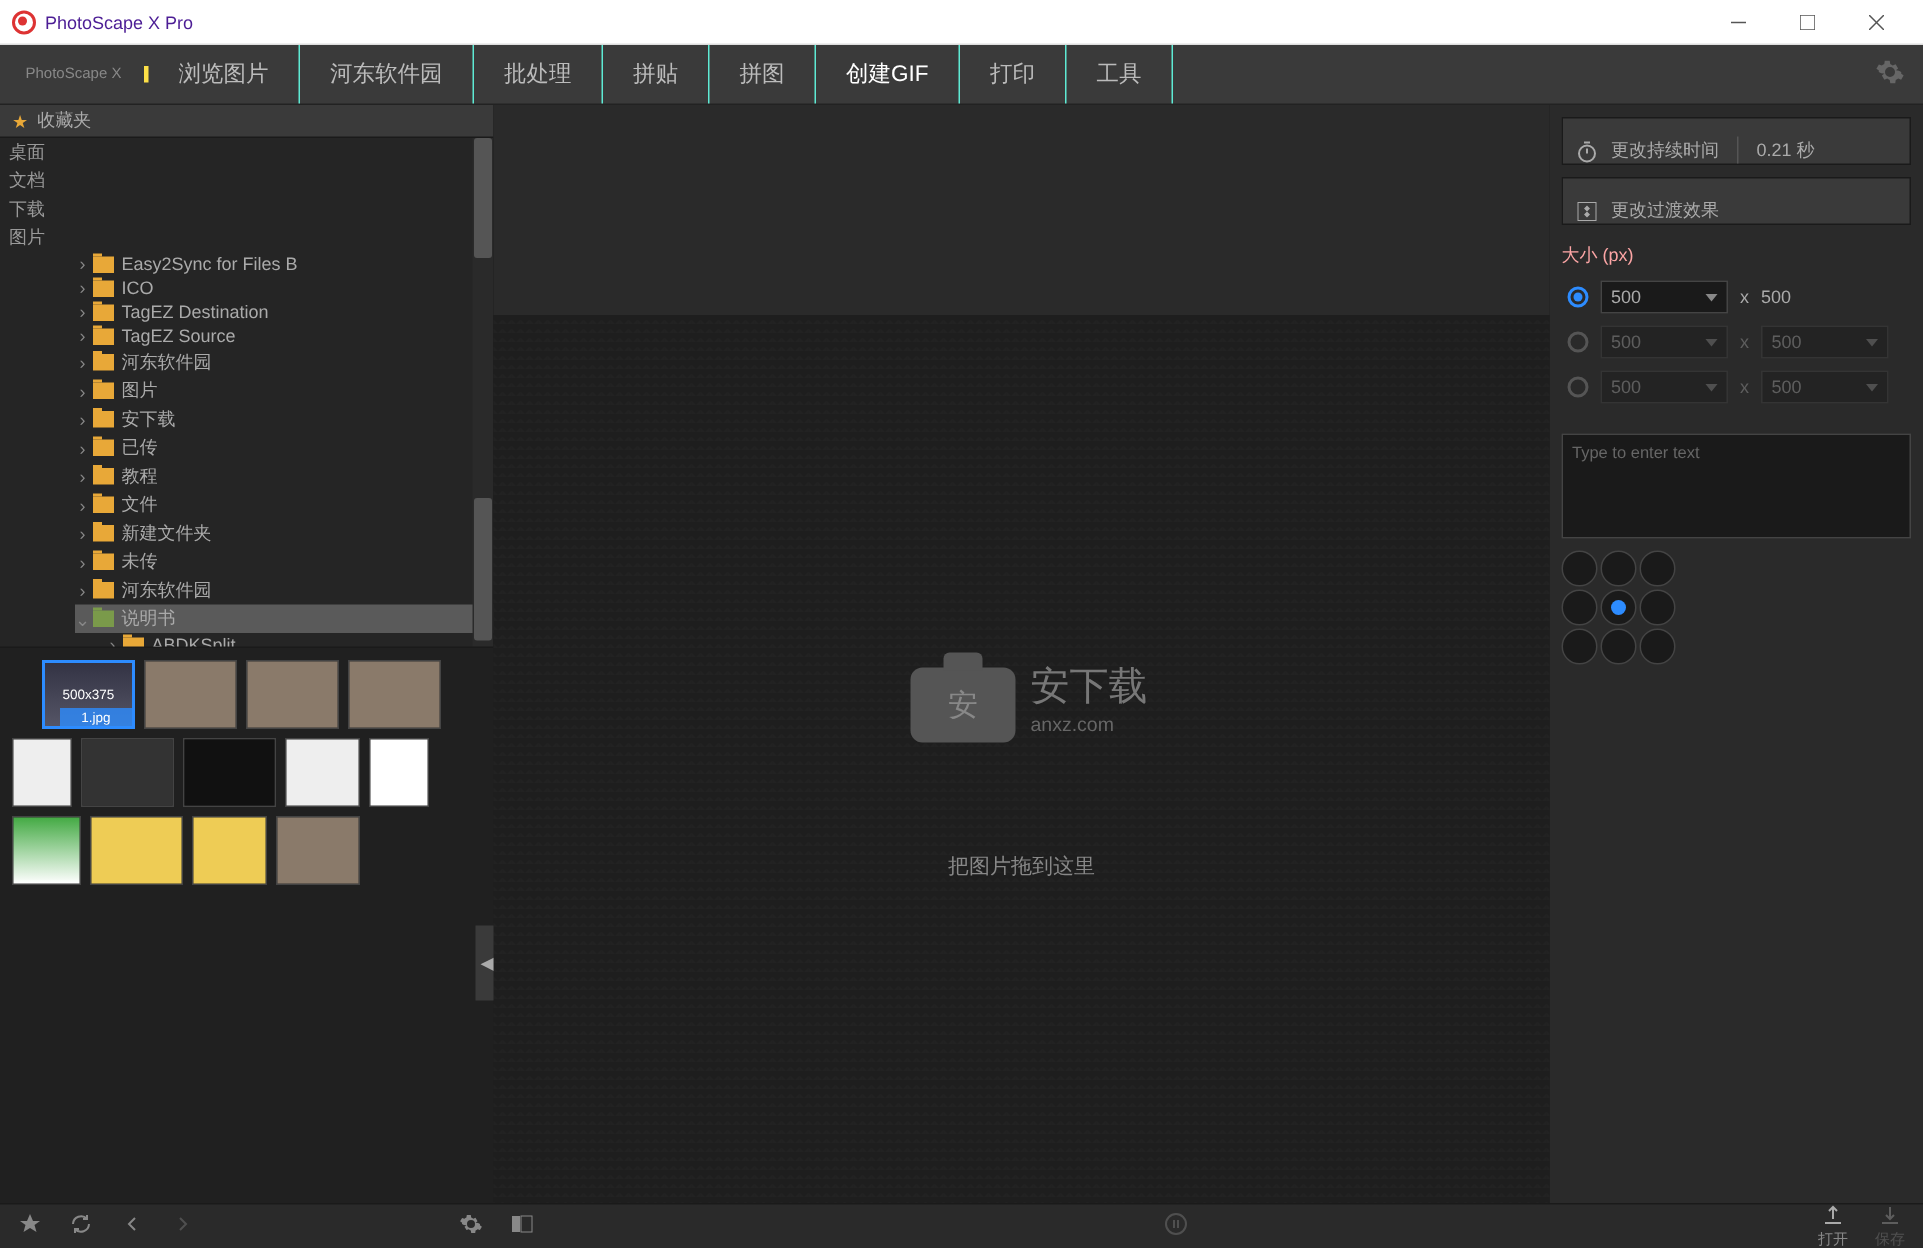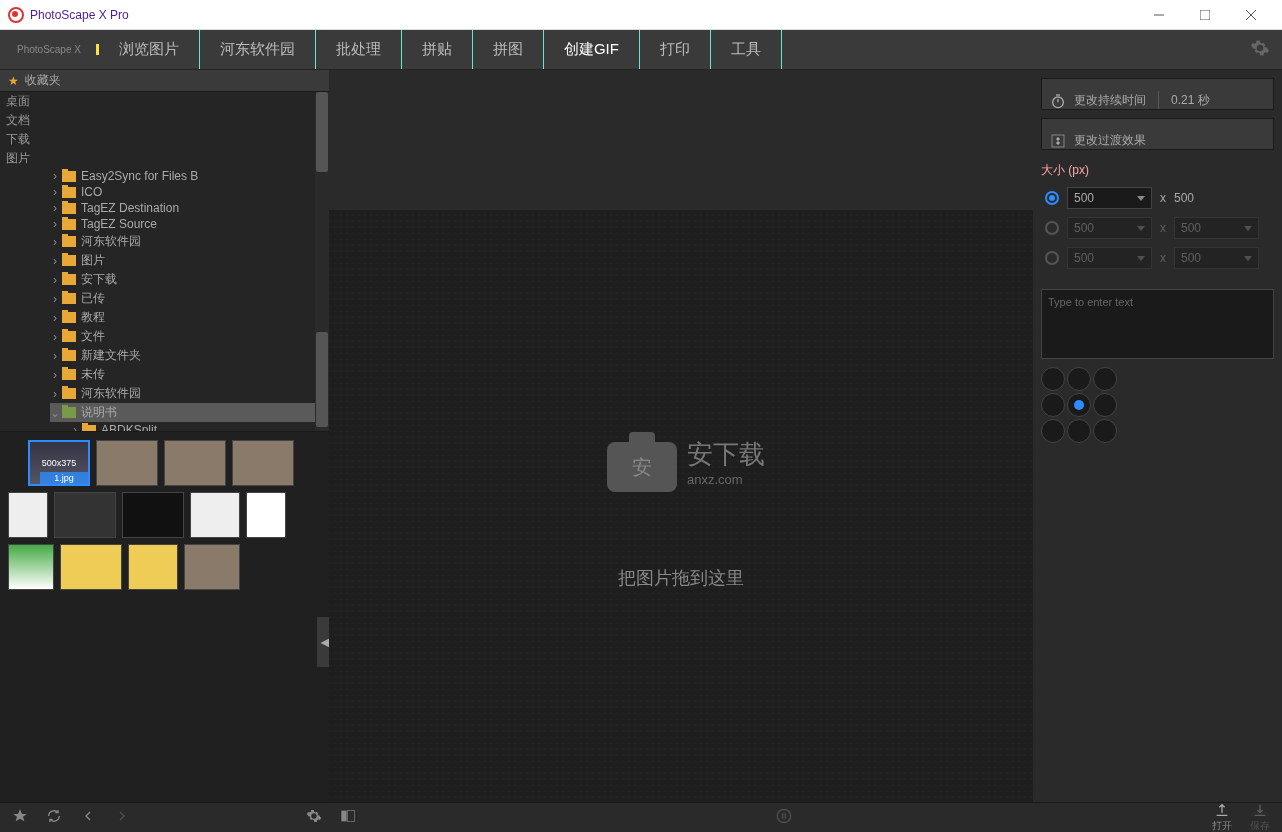--- a/index.html
+++ b/index.html
@@ -39,21 +39,21 @@
 .thumb-item.sel .label{position:absolute;bottom:0;left:10px;right:0;background:rgba(45,140,255,0.8);color:#fff;font-size:9px;text-align:center;padding:1px;}
 .thumb-inner{width:100%;height:100%;display:flex;align-items:center;justify-content:center;font-size:9px;color:#fff;}
 .collapse-btn{position:absolute;right:-4px;top:50%;width:16px;height:50px;background:#3a3a3a;display:flex;align-items:center;justify-content:center;color:#aaa;z-index:5;}
 .canvas{flex:1;background:#1a1a1a;display:flex;flex-direction:column;position:relative;}
 .canvas-top{height:140px;background:#2a2a2a;}
 .canvas-main{flex:1;background:#1e1e1e;background-image:linear-gradient(45deg,#222 25%,transparent 25%),linear-gradient(-45deg,#222 25%,transparent 25%);background-size:6px 6px;display:flex;flex-direction:column;align-items:center;justify-content:center;}
 .drop-icon{width:90px;height:70px;position:relative;margin-bottom:10px;}
 .camera{width:70px;height:50px;background:#555;border-radius:8px;position:absolute;bottom:0;left:10px;}
 .camera::before{content:"";position:absolute;top:-10px;left:22px;width:26px;height:12px;background:#555;border-radius:4px 4px 0 0;}
 .camera::after{content:"安";position:absolute;top:50%;left:50%;transform:translate(-50%,-50%);color:#888;font-size:20px;}
-.drop-text{color:#888;font-size:18px;margin-top:64px;}
+.drop-text{color:#888;font-size:14px;margin-top:64px;}
 .panel{width:249px;background:#2a2a2a;padding:8px;display:flex;flex-direction:column;gap:8px;}
 .btn-row{height:32px;background:#3a3a3a;border:1px solid #1a1a1a;display:flex;align-items:flex-end;padding:0 8px;gap:8px;}
 .btn-row svg{width:16px;height:16px;}
 .btn-row .sep{border-left:1px solid #555;height:18px;margin:0 4px;}
 .size-sec{padding:4px 0;}
 .size-label{color:#fca5a5;margin-bottom:8px;}
 .radio-row{display:flex;align-items:center;gap:8px;margin-bottom:8px;padding-left:4px;}
 .radio{width:14px;height:14px;border:2px solid #555;border-radius:50%;display:flex;align-items:center;justify-content:center;}
 .radio.on{border-color:#2d8cff;}
 .radio.on::after{content:"";width:6px;height:6px;background:#2d8cff;border-radius:50%;}

